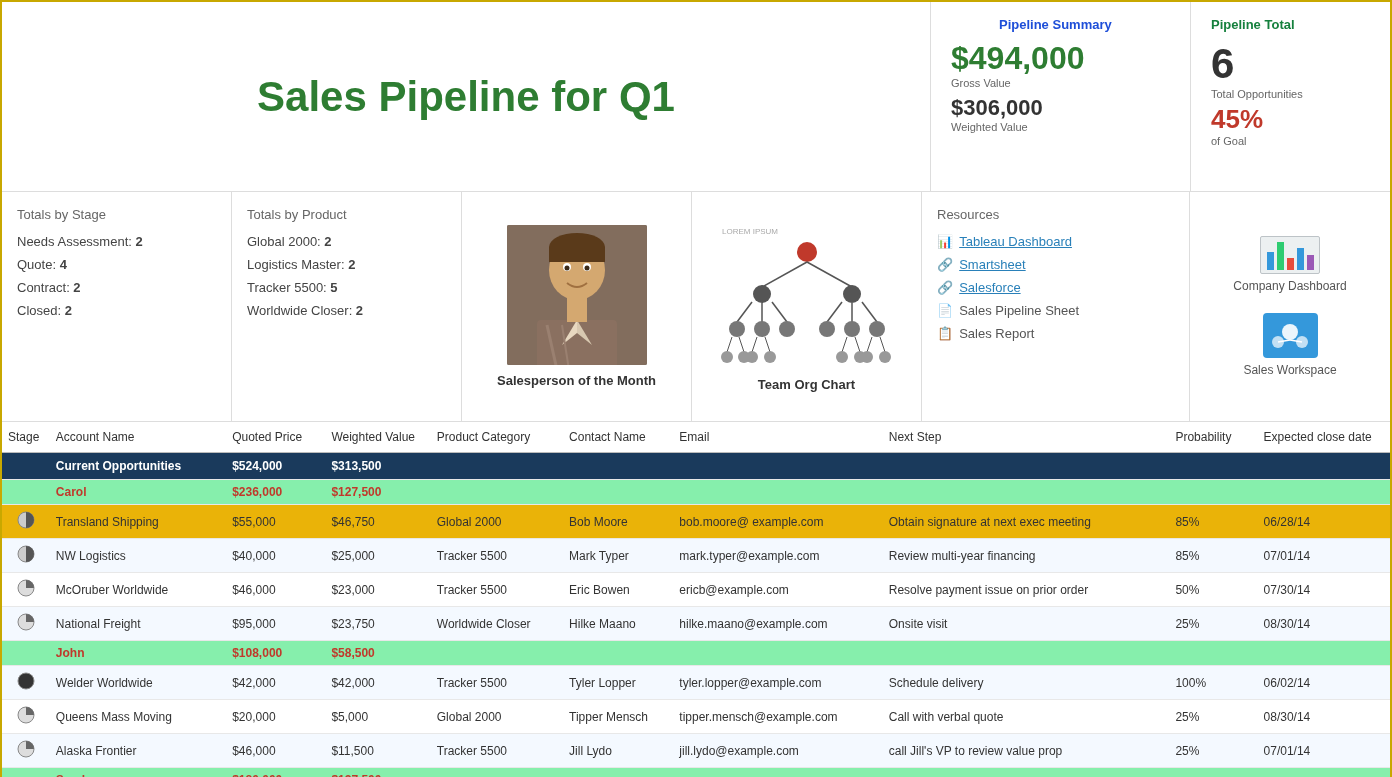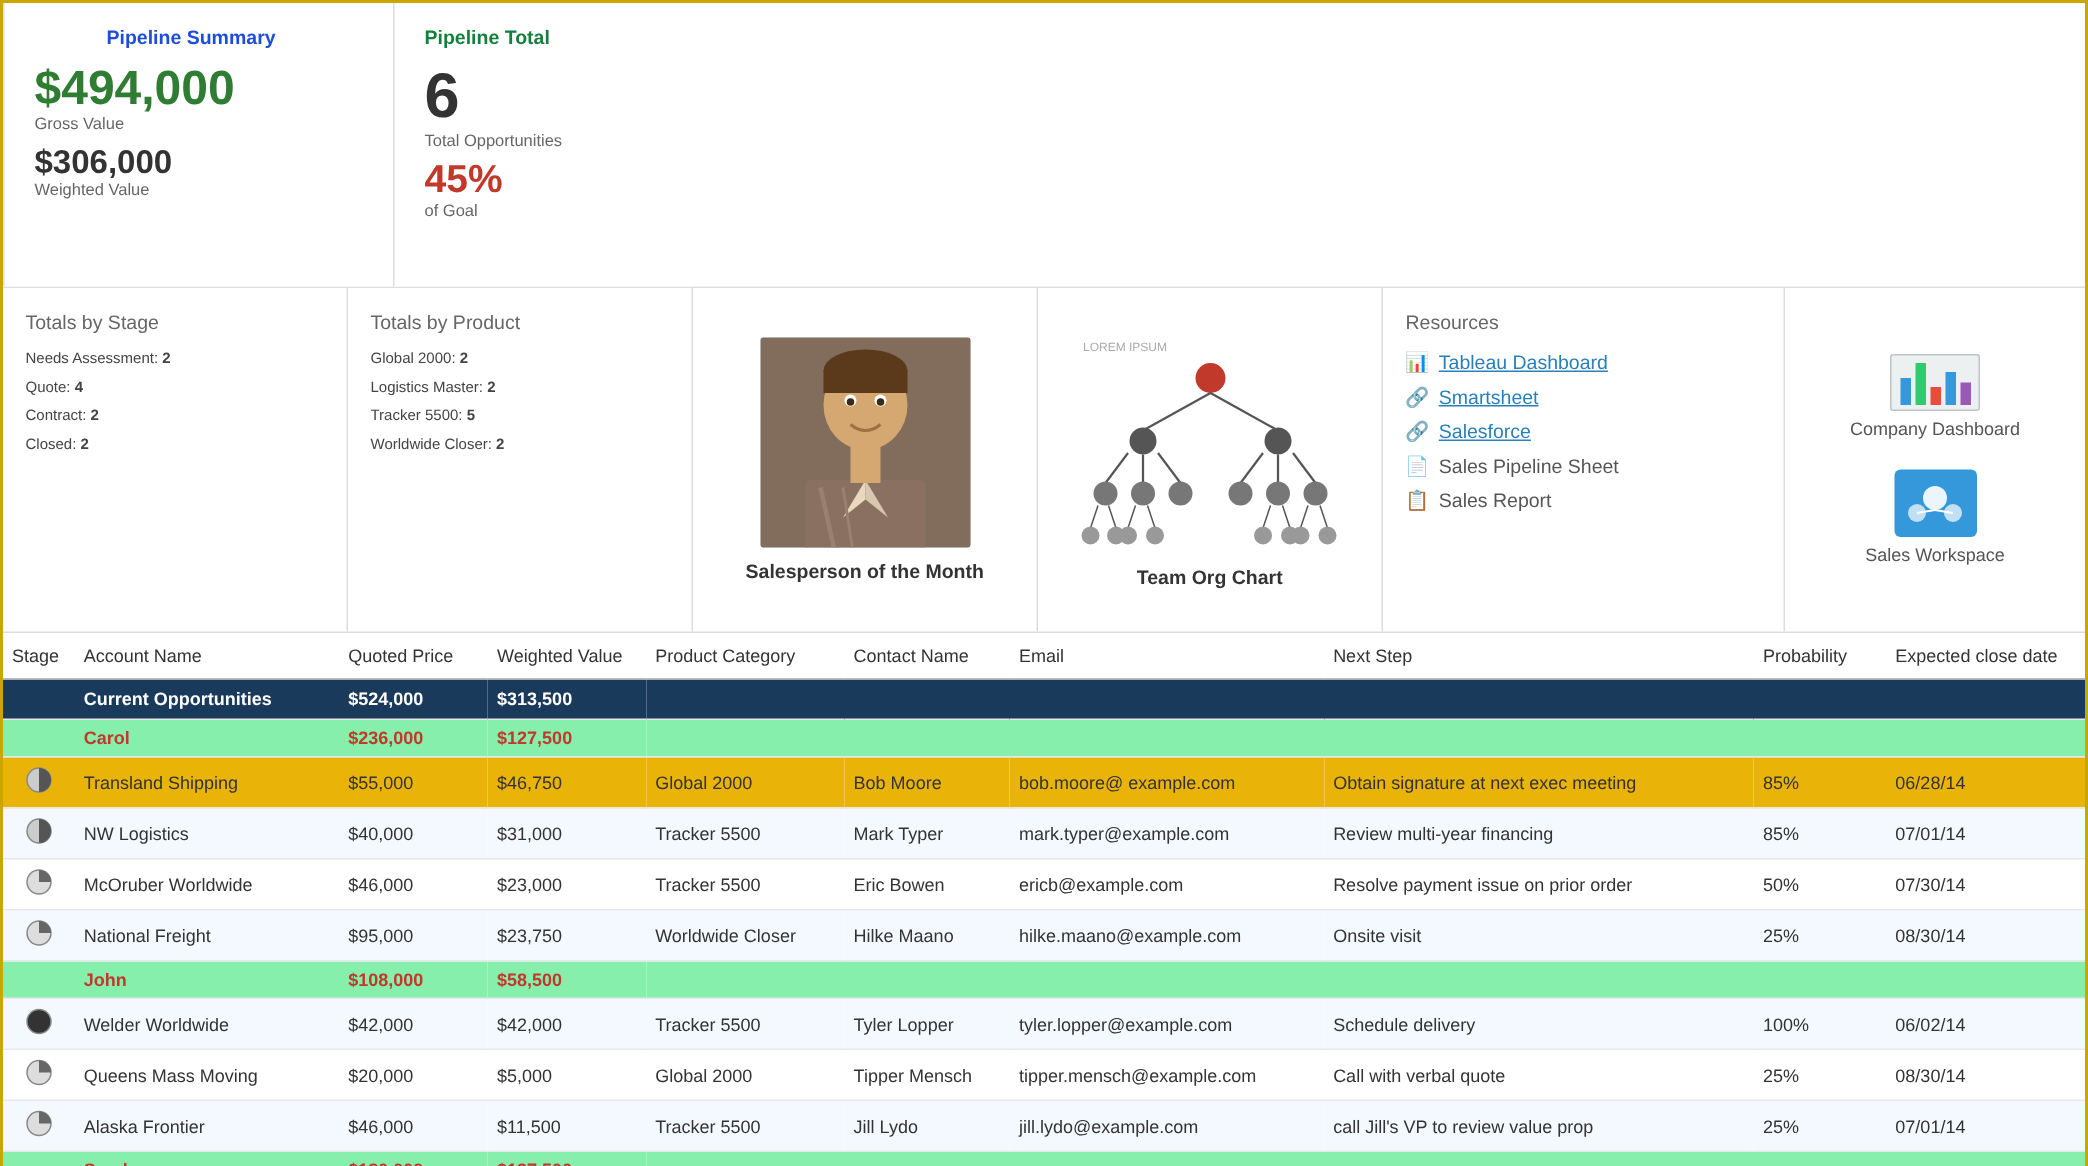--- a/index.html
+++ b/index.html
@@ -22,21 +22,21 @@
     .total-opps-num { font-size: 42px; font-weight: bold; color: #333; }
     .total-opps-label { font-size: 11px; color: #666; margin-bottom: 4px; }
     .goal-pct { font-size: 26px; font-weight: bold; color: #c0392b; }
     .goal-label { font-size: 11px; color: #666; }
 
     
     .middle-row { display: flex; height: 230px; border-bottom: 1px solid #ddd; }
     .totals-stage { width: 230px; padding: 15px; border-right: 1px solid #ddd; }
     .totals-product { width: 230px; padding: 15px; border-right: 1px solid #ddd; }
     .section-title { font-size: 13px; color: #666; margin-bottom: 12px; font-weight: normal; }
-    .stage-item, .product-item { font-size: 10px; margin-bottom: 8px; color: #444; }
+    .stage-item, .product-item { font-size: 13px; margin-bottom: 8px; color: #444; }
     .salesperson-box { width: 230px; padding: 15px; border-right: 1px solid #ddd; display: flex; flex-direction: column; align-items: center; justify-content: center; }
     .salesperson-img { width: 140px; height: 140px; background: #888; overflow: hidden; display: flex; align-items: center; justify-content: center; border-radius: 2px; margin-bottom: 8px; }
     .salesperson-label { font-size: 13px; font-weight: bold; color: #333; }
     .org-chart-box { width: 230px; padding: 15px; border-right: 1px solid #ddd; display: flex; flex-direction: column; align-items: center; justify-content: center; }
     .org-chart-visual { width: 180px; height: 150px; position: relative; }
     .org-chart-label { font-size: 13px; font-weight: bold; color: #333; margin-top: 5px; }
     .resources-box { flex: 1; padding: 15px; border-right: 1px solid #ddd; }
     .resource-item { display: flex; align-items: center; margin-bottom: 8px; font-size: 13px; }
     .resource-link { color: #2980b9; text-decoration: underline; cursor: pointer; }
     .resource-text { color: #555; }
@@ -64,20 +64,23 @@
     .col-nextstep { width: 260px; }
     .col-prob { width: 80px; }
     .col-close { width: 110px; }
   </style>
 </head>
 <body>
 
 <div class="dashboard">
 
   <div class="header-row">
+    <div class="header-title-area">
+      <h1 class="header-title">Sales Pipeline for Q1</h1>
+    </div>
     <div class="pipeline-summary-box">
       <div class="pipeline-summary-title">Pipeline Summary</div>
       <div class="gross-value">$494,000</div>
       <div class="gross-label">Gross Value</div>
       <div class="weighted-value">$306,000</div>
       <div class="weighted-label">Weighted Value</div>
     </div>
     <div class="pipeline-total-box">
       <div class="pipeline-total-title">Pipeline Total</div>
       <div class="total-opps-num">6</div>
@@ -287,21 +290,21 @@
       <td>85%</td>
       <td>06/28/14</td>
     </tr>
           <tr class="row-normal" style="background: rgb(244, 249, 255);">
       <td style="text-align:center;"><svg width="18" height="18">
                 <circle cx="9" cy="9" r="8" fill="#ccc" stroke="#888" stroke-width="1"></circle>
                 <path d="M9,1 A8,8 0 0,1 9,17 Z" fill="#555"></path>
               </svg></td>
       <td>NW Logistics</td>
       <td>$40,000</td>
-      <td>$31,000</td>
+      <td>$25,000</td>
       <td>Tracker 5500</td>
       <td>Mark Typer</td>
       <td>mark.typer@example.com</td>
       <td>Review multi-year financing</td>
       <td>85%</td>
       <td>07/01/14</td>
     </tr>
           <tr class="row-normal" style="background: rgb(255, 255, 255);">
       <td style="text-align:center;"><svg width="18" height="18">
                 <circle cx="9" cy="9" r="8" fill="#ddd" stroke="#888" stroke-width="1"></circle>

